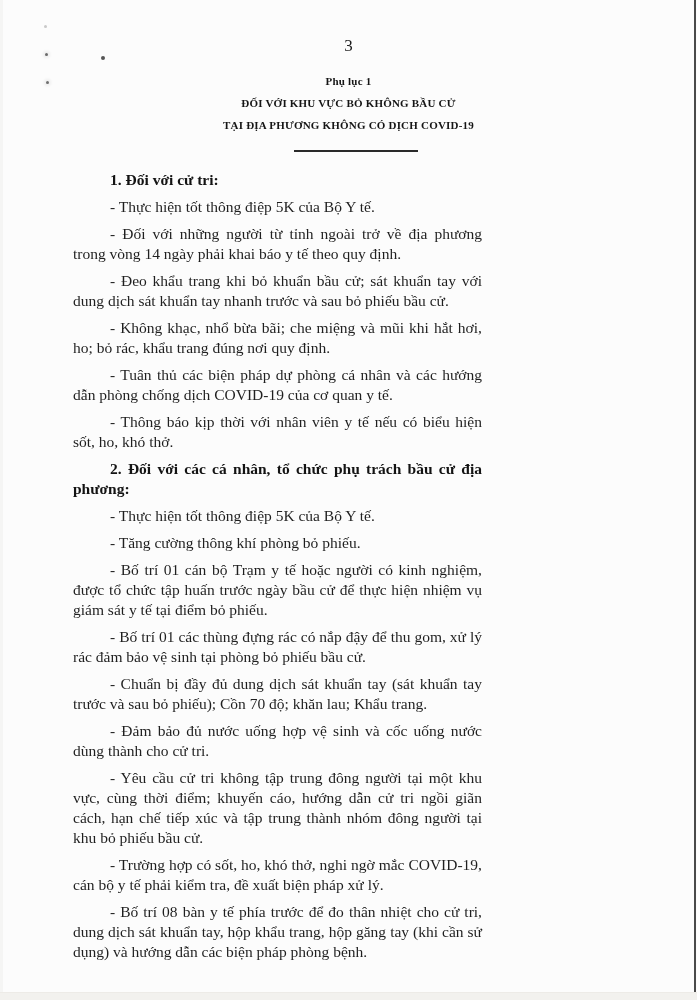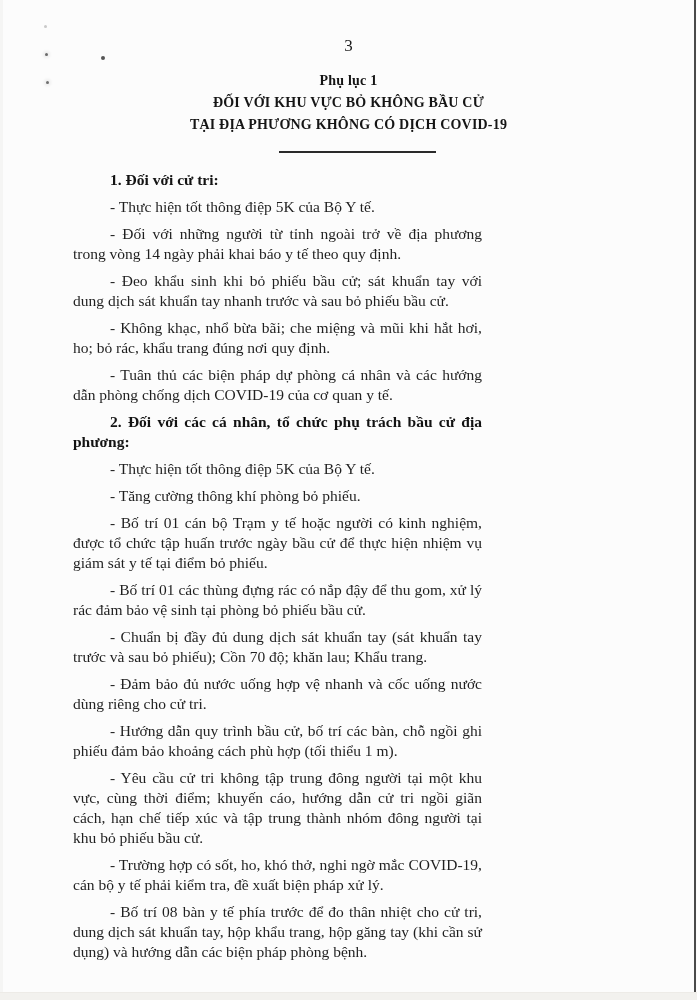--- a/index.html
+++ b/index.html
@@ -43,21 +43,21 @@
   .page-number {
     padding-top: 36px;
     text-align: center;
     font-size: 17px;
     line-height: 20px;
   }
   .title-block {
     margin-top: 14px;
     text-align: center;
     font-weight: bold;
-    font-size: 14px;
+    font-size: 11px;
     line-height: 22px;
     color: #151515;
     letter-spacing: 0.2px;
   }
   .title-underlined {
     border-bottom: 2px solid #2a2a2a;
     padding-bottom: 19px;
   }
   .doc-body {
     box-sizing: border-box;
@@ -96,31 +96,31 @@
     <div>Phụ lục 1</div>
     <div>ĐỐI VỚI KHU VỰC BỎ KHÔNG BẦU CỬ</div>
     <div><span>TẠI ĐỊA PHƯ</span><span class="title-underlined">ƠNG KHÔNG CÓ DỊCH</span><span> COVID-19</span></div>
   </div>
 
   <div class="doc-body">
 
     <p class="sec-heading">1. Đối với cử tri:</p>
     <p>- Thực hiện tốt thông điệp 5K của Bộ Y tế.</p>
     <p>- Đối với những người từ tỉnh ngoài trở về địa phương trong vòng 14 ngày phải khai báo y tế theo quy định.</p>
-    <p>- Đeo khẩu sinh khi bỏ phiếu bầu cử; sát khuẩn tay với dung dịch sát khuẩn tay nhanh trước và sau bỏ phiếu bầu cử.</p>
+    <p>- Đeo khẩu trang khi bỏ khuẩn bầu cử; sát khuẩn tay với dung dịch sát khuẩn tay nhanh trước và sau bỏ phiếu bầu cử.</p>
     <p>- Không khạc, nhổ bừa bãi; che miệng và mũi khi hắt hơi, ho; bỏ rác, khẩu trang đúng nơi quy định.</p>
     <p>- Tuân thủ các biện pháp dự phòng cá nhân và các hướng dẫn phòng chống dịch COVID-19 của cơ quan y tế.</p>
+    <p>- Thông báo kịp thời với nhân viên y tế nếu có biểu hiện sốt, ho, khó thở.</p>
 
     <p class="sec-heading">2. Đối với các cá nhân, tổ chức phụ trách bầu cử địa phương:</p>
     <p>- Thực hiện tốt thông điệp 5K của Bộ Y tế.</p>
     <p>- Tăng cường thông khí phòng bỏ phiếu.</p>
     <p>- Bố trí 01 cán bộ Trạm y tế hoặc người có kinh nghiệm, được tổ chức tập huấn trước ngày bầu cử để thực hiện nhiệm vụ giám sát y tế tại điểm bỏ phiếu.</p>
     <p>- Bố trí 01 các thùng đựng rác có nắp đậy để thu gom, xử lý rác đảm bảo vệ sinh tại phòng bỏ phiếu bầu cử.</p>
     <p>- Chuẩn bị đầy đủ dung dịch sát khuẩn tay (sát khuẩn tay trước và sau bỏ phiếu); Cồn 70 độ; khăn lau; Khẩu trang.</p>
-    <p>- Đảm bảo đủ nước uống hợp vệ nhanh và cốc uống nước dùng riêng cho cử tri.</p>
-    <p>- Hướng dẫn quy trình bầu cử, bố trí các bàn, chỗ ngồi ghi phiếu đảm bảo khoảng cách phù hợp (tối thiểu 1 m).</p>
+    <p>- Đảm bảo đủ nước uống hợp vệ sinh và cốc uống nước dùng thành cho cử tri.</p>
     <p>- Yêu cầu cử tri không tập trung đông người tại một khu vực, cùng thời điểm; khuyến cáo, hướng dẫn cử tri ngồi giãn cách, hạn chế tiếp xúc và tập trung thành nhóm đông người tại khu bỏ phiếu bầu cử.</p>
     <p>- Trường hợp có sốt, ho, khó thở, nghi ngờ mắc COVID-19, cán bộ y tế phải kiểm tra, đề xuất biện pháp xử lý.</p>
     <p>- Bố trí 08 bàn y tế phía trước để đo thân nhiệt cho cử tri, dung dịch sát khuẩn tay, hộp khẩu trang, hộp găng tay (khi cần sử dụng) và hướng dẫn các biện pháp phòng bệnh.</p>
 
   </div>
 
 </div>
 
 </body></html>

